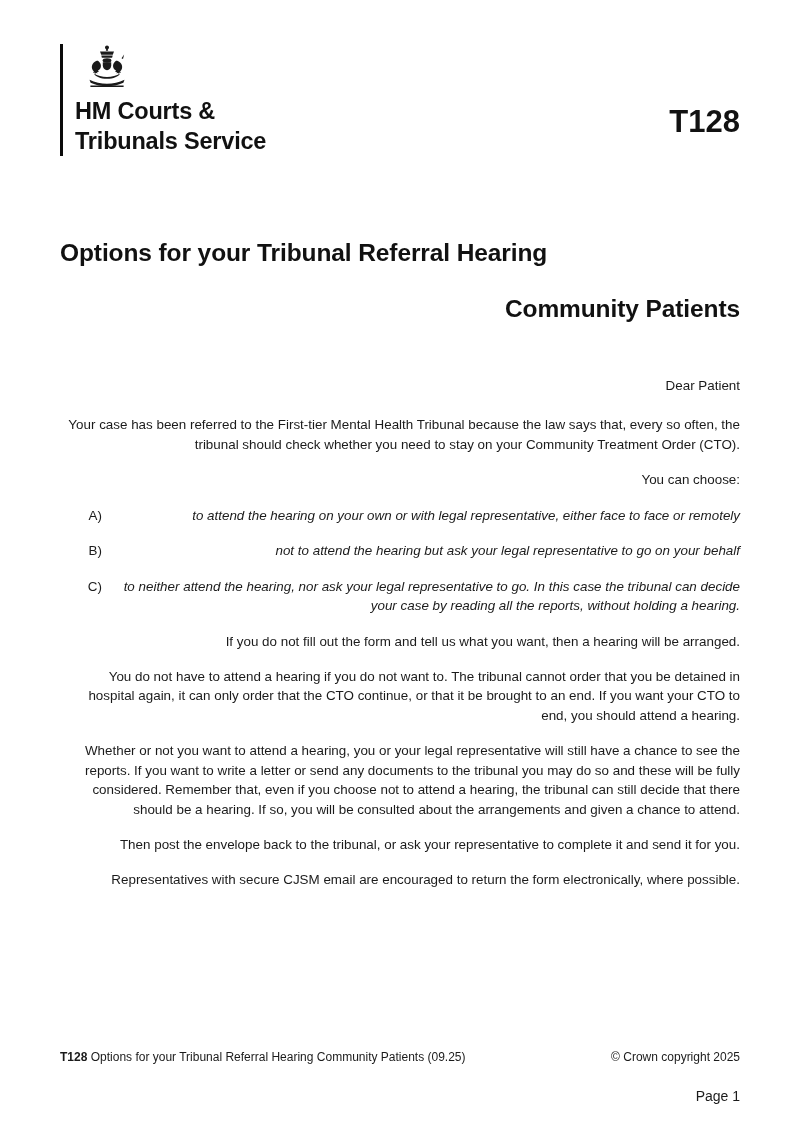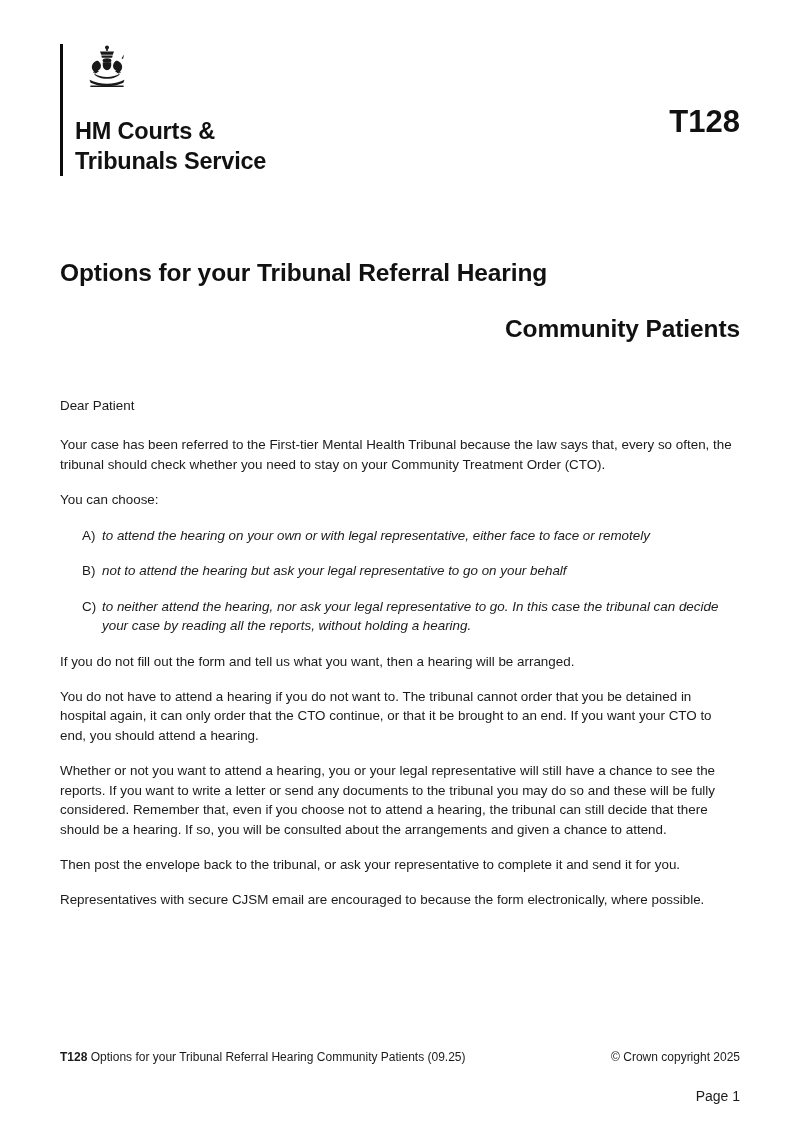--- a/index.html
+++ b/index.html
@@ -38,21 +38,20 @@
     width: 3px;
     background: #0b0b0b;
     margin-right: 12px;
     align-self: stretch;
     min-height: 112px;
   }
   .brand-inner {
     display: flex;
     flex-direction: column;
     justify-content: flex-start;
-    gap: 20px;
   }
   .crest {
     height: 46px;
     width: 60px;
     margin-bottom: 6px;
     margin-left: 2px;
   }
   .brand-name {
     font-size: 23.5px;
     line-height: 1.28;
@@ -89,20 +88,21 @@
     margin-top: 29px;
     text-align: right;
   }
 
   
   .body-copy {
     margin-top: 53px;
     font-size: 13.4px;
     line-height: 1.45;
     color: #1b1b1b;
+    text-align: right;
   }
   .body-copy p {
     margin: 0 0 16px 0;
   }
   .body-copy p.salutation {
     margin-bottom: 20px;
   }
   .choices {
     margin: 6px 0 14px 0;
     padding: 0;
@@ -205,21 +205,21 @@
       <li>
         <span class="marker">C)</span>
         <span class="opt-text">to neither attend the hearing, nor ask your legal representative to go. In this case the tribunal can decide your case by reading all the reports, without holding a hearing.</span>
       </li>
     </ul>
 
     <p>If you do not fill out the form and tell us what you want, then a hearing will be arranged.</p>
     <p>You do not have to attend a hearing if you do not want to. The tribunal cannot order that you be detained in hospital again, it can only order that the CTO continue, or that it be brought to an end. If you want your CTO to end, you should attend a hearing.</p>
     <p>Whether or not you want to attend a hearing, you or your legal representative will still have a chance to see the reports. If you want to write a letter or send any documents to the tribunal you may do so and these will be fully considered. Remember that, even if you choose not to attend a hearing, the tribunal can still decide that there should be a hearing. If so, you will be consulted about the arrangements and given a chance to attend.</p>
     <p>Then post the envelope back to the tribunal, or ask your representative to complete it and send it for you.</p>
-    <p>Representatives with secure CJSM email are encouraged to because the form electronically, where possible.</p>
+    <p>Representatives with secure CJSM email are encouraged to return the form electronically, where possible.</p>
   </div>
 
   <div class="footer">
     <div class="left">
       <strong>T128</strong>
       <span>Options for your Tribunal Referral Hearing Community Patients (09.25)</span>
     </div>
     <div class="right">© Crown copyright 2025</div>
   </div>
 

